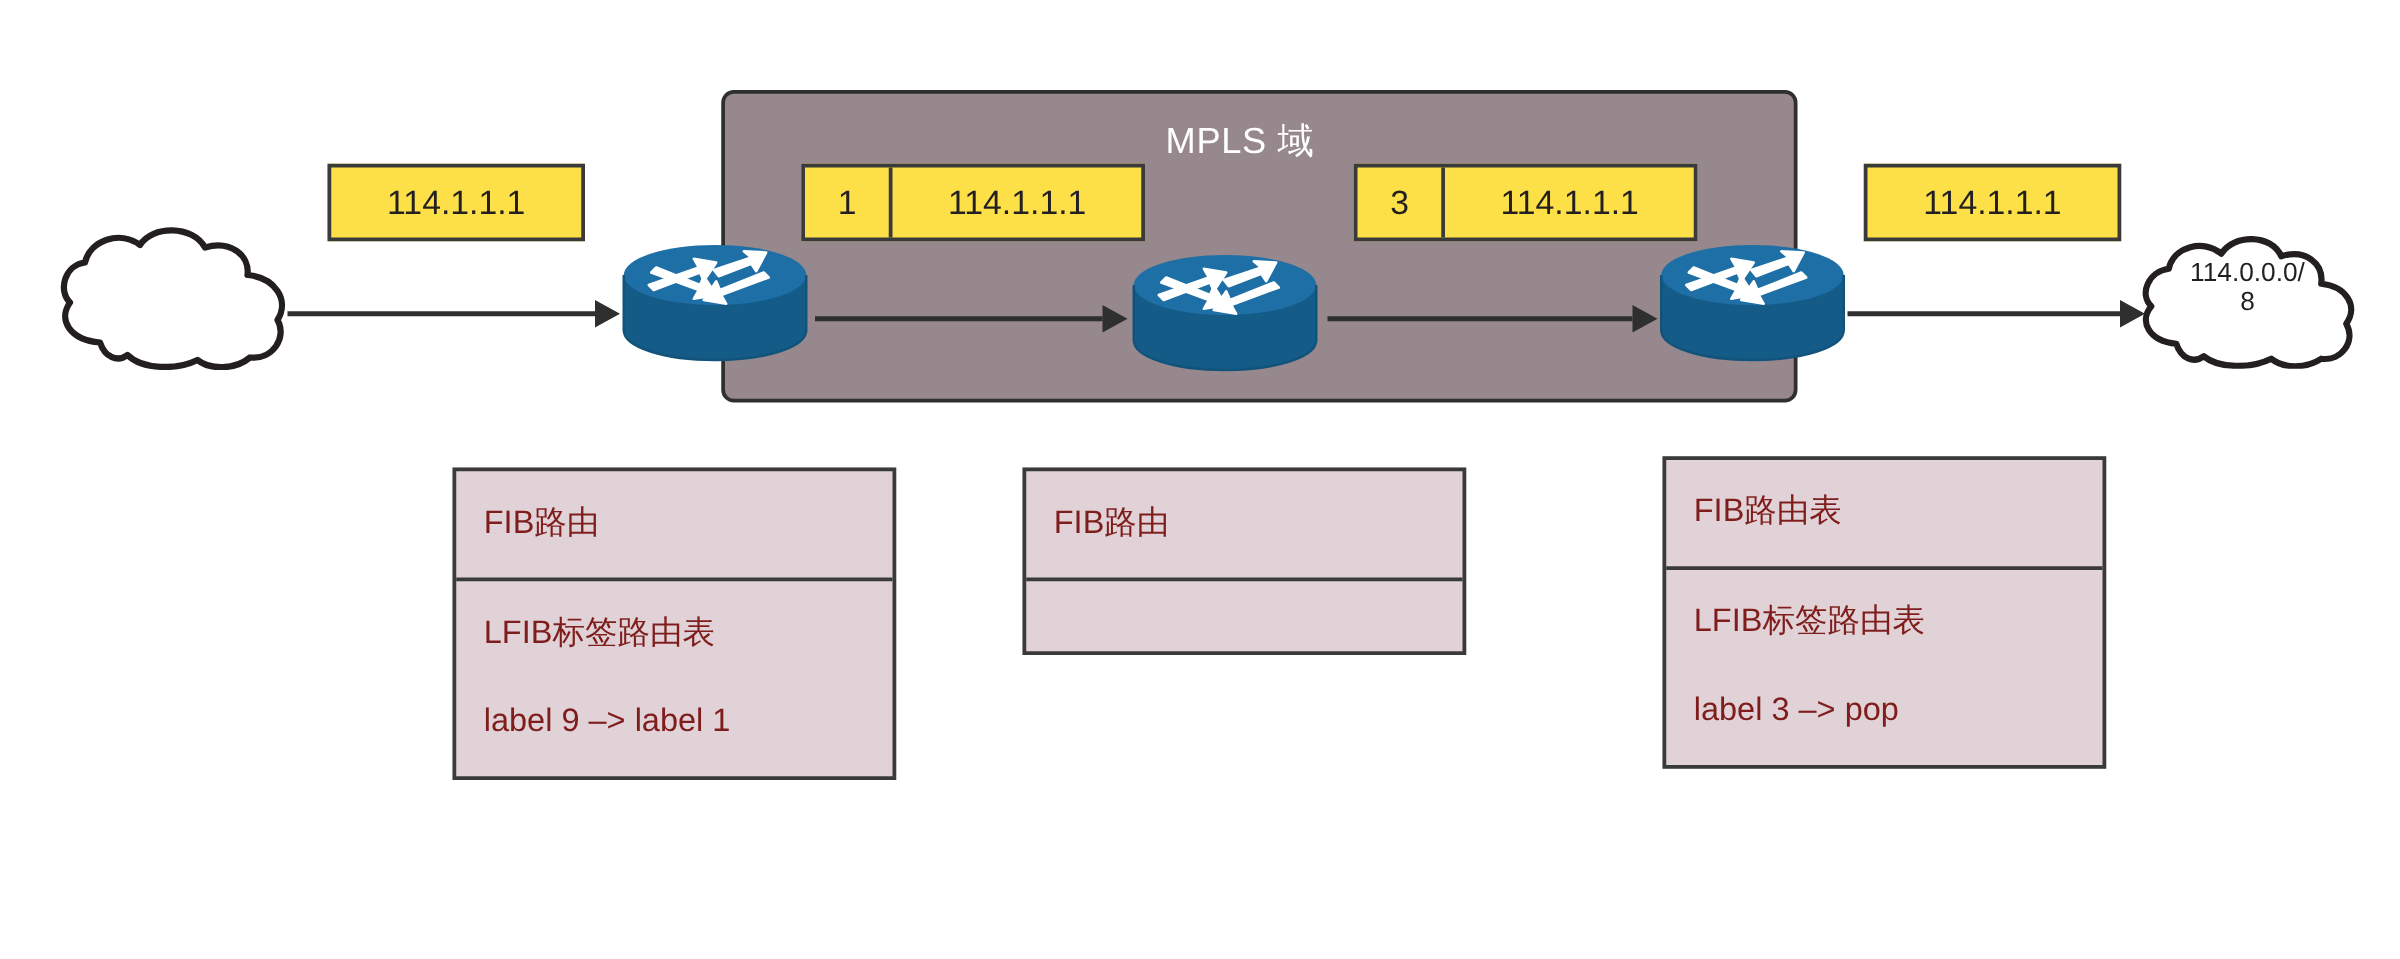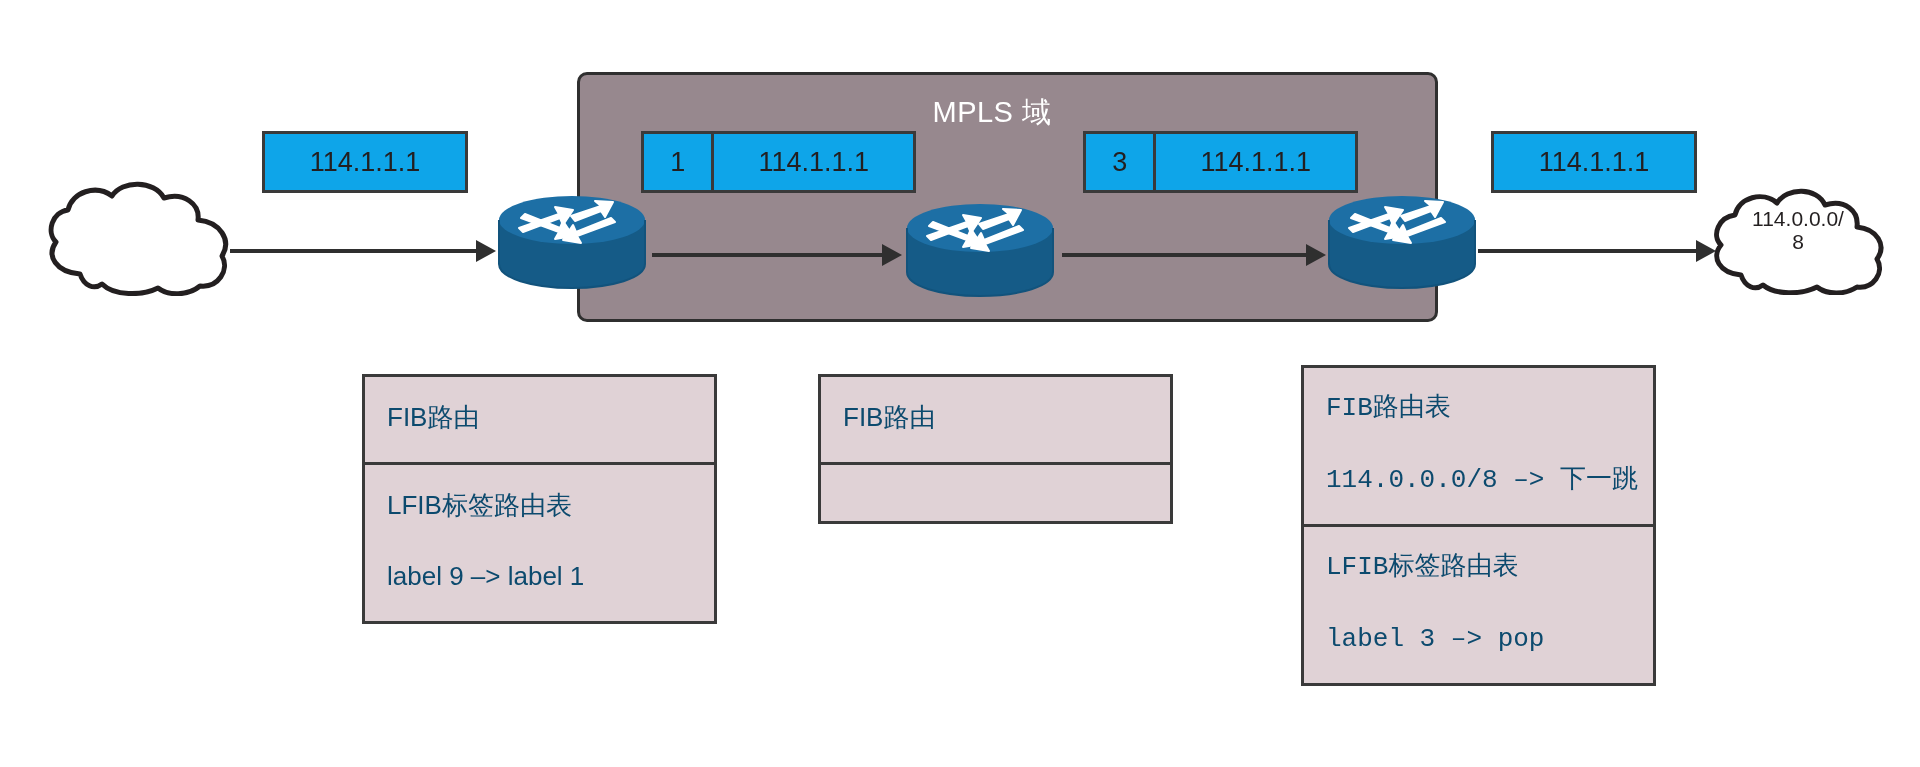--- a/index.html
+++ b/index.html
@@ -44,21 +44,21 @@
     color: #ffffff;
     font-size: 29px;
     letter-spacing: 0.5px;
     white-space: nowrap;
     margin-top: 15px;
   }
 
   
   .pkt {
     position: absolute;
-    background: #0ea5e9;
+    background: #fde047;
     border: 3px solid #3a3a3a;
     box-sizing: border-box;
     display: flex;
     align-items: center;
     font-size: 27px;
     color: #231f20;
   }
   .pkt .cell {
     display: flex;
     align-items: center;
@@ -131,32 +131,32 @@
   
   .info-table {
     position: absolute;
     border: 3px solid #3a3a3a;
     background: #e0d2d6;
     box-sizing: border-box;
     width: 355px;
   }
   #table-1 { left: 362px;  top: 374px; }
   #table-2 { left: 818px;  top: 374px; }
-  #table-3 { left: 1301px; top: 365px; font-family: Liberation Mono, monospace; }
+  #table-3 { left: 1330px; top: 365px; }
 
   .info-row {
     box-sizing: border-box;
     padding: 26px 22px 30px 22px;
   }
   .info-row.top {
     border-bottom: 3px solid #3a3a3a;
   }
   .info-line {
     font-size: 26px;
-    color: #0c4a6e;
+    color: #7f1d1d;
     line-height: 1.1;
     white-space: nowrap;
   }
   .info-line.second {
     margin-top: 43px;
   }
 </style>
 </head>
 <body>
 
@@ -271,21 +271,20 @@
     <div class="info-row top">
       <div class="info-line">FIB路由</div>
     </div>
     <div class="info-row">
     </div>
   </div>
 
   <div class="info-table" id="table-3">
     <div class="info-row top">
       <div class="info-line">FIB路由表</div>
-      <div class="info-line second">114.0.0.0/8 –&gt; 下一跳</div>
     </div>
     <div class="info-row">
       <div class="info-line">LFIB标签路由表</div>
       <div class="info-line second">label 3 –&gt; pop</div>
     </div>
   </div>
 
 </div>
 
 </body></html>

